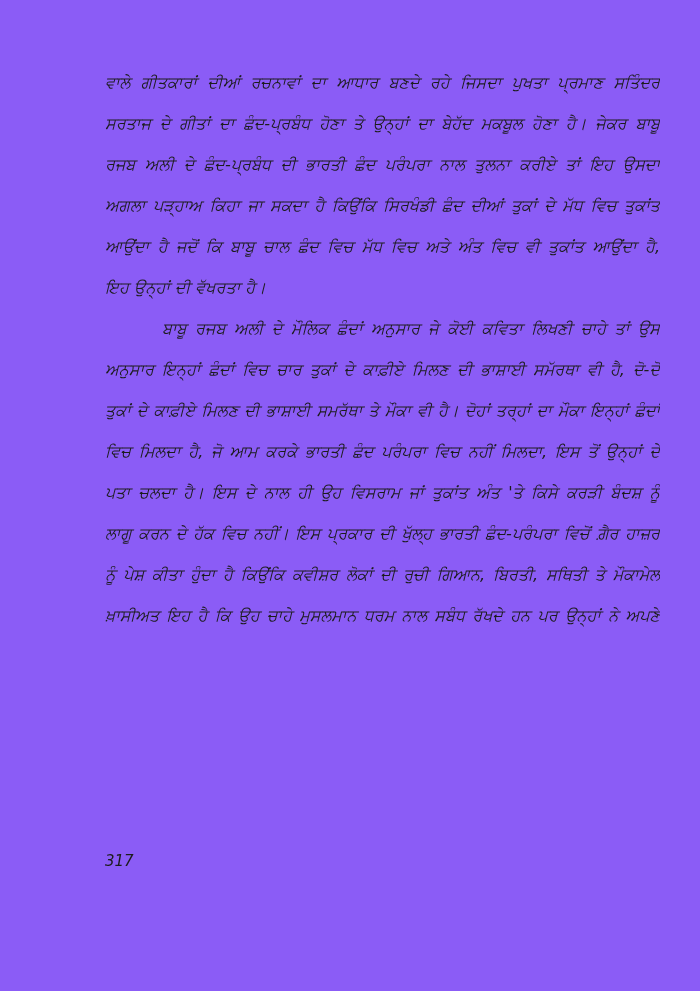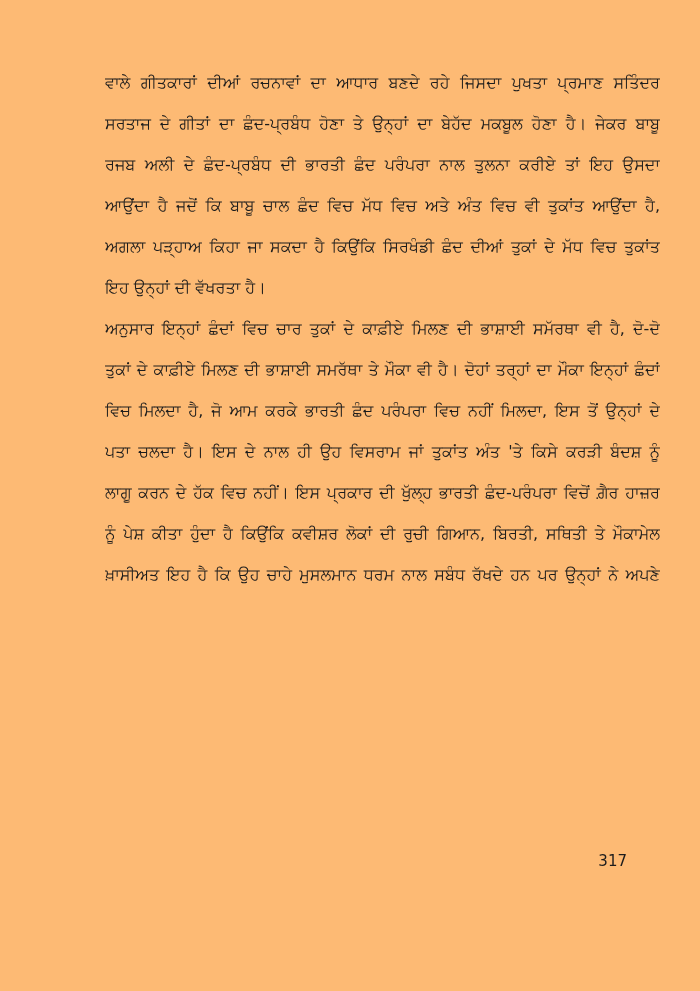--- a/index.html
+++ b/index.html
@@ -10,22 +10,23 @@
   body {
     width: 700px;
     height: 991px;
     font-family: "DejaVu Sans", sans-serif;
     position: relative;
     overflow: hidden;
   }
   .page {
     position: absolute;
     inset: 0;
-    background: #fdba74;
+    background: #8b5cf6;
     color: #1c1c1c;
+    font-style: italic;
   }
   .text-block {
     position: absolute;
     left: 105px;
     top: 62px;
     width: 555px;
   }
   .paragraph {
     margin: 0;
     padding: 0;
@@ -45,42 +46,43 @@
     -moz-text-align-last: left;
   }
   .line.indent {
     text-indent: 57px;
   }
   .page-number {
     position: absolute;
     left: 105px;
     top: 852px;
     width: 522px;
-    text-align: right;
+    text-align: left;
     font-size: 15px;
     color: #1c1c1c;
   }
 </style>
 </head>
 <body>
 
 <div class="page">
 
   <div class="text-block">
 
     <div class="paragraph">
       <div class="line">ਵਾਲੇ ਗੀਤਕਾਰਾਂ ਦੀਆਂ ਰਚਨਾਵਾਂ ਦਾ ਆਧਾਰ ਬਣਦੇ ਰਹੇ ਜਿਸਦਾ ਪੁਖਤਾ ਪ੍ਰਮਾਣ ਸਤਿੰਦਰ</div>
       <div class="line">ਸਰਤਾਜ ਦੇ ਗੀਤਾਂ ਦਾ ਛੰਦ-ਪ੍ਰਬੰਧ ਹੋਣਾ ਤੇ ਉਨ੍ਹਾਂ ਦਾ ਬੇਹੱਦ ਮਕਬੂਲ ਹੋਣਾ ਹੈ। ਜੇਕਰ ਬਾਬੂ</div>
       <div class="line">ਰਜਬ ਅਲੀ ਦੇ ਛੰਦ-ਪ੍ਰਬੰਧ ਦੀ ਭਾਰਤੀ ਛੰਦ ਪਰੰਪਰਾ ਨਾਲ ਤੁਲਨਾ ਕਰੀਏ ਤਾਂ ਇਹ ਉਸਦਾ</div>
+      <div class="line">ਅਗਲਾ ਪੜ੍ਹਾਅ ਕਿਹਾ ਜਾ ਸਕਦਾ ਹੈ ਕਿਉਂਕਿ ਸਿਰਖੰਡੀ ਛੰਦ ਦੀਆਂ ਤੁਕਾਂ ਦੇ ਮੱਧ ਵਿਚ ਤੁਕਾਂਤ</div>
       <div class="line">ਆਉਂਦਾ ਹੈ ਜਦੋਂ ਕਿ ਬਾਬੂ ਚਾਲ ਛੰਦ ਵਿਚ ਮੱਧ ਵਿਚ ਅਤੇ ਅੰਤ ਵਿਚ ਵੀ ਤੁਕਾਂਤ ਆਉਂਦਾ ਹੈ,</div>
-      <div class="line">ਅਗਲਾ ਪੜ੍ਹਾਅ ਕਿਹਾ ਜਾ ਸਕਦਾ ਹੈ ਕਿਉਂਕਿ ਸਿਰਖੰਡੀ ਛੰਦ ਦੀਆਂ ਤੁਕਾਂ ਦੇ ਮੱਧ ਵਿਚ ਤੁਕਾਂਤ</div>
       <div class="line para-end">ਇਹ ਉਨ੍ਹਾਂ ਦੀ ਵੱਖਰਤਾ ਹੈ।</div>
     </div>
 
     <div class="paragraph">
+      <div class="line indent">ਬਾਬੂ ਰਜਬ ਅਲੀ ਦੇ ਮੌਲਿਕ ਛੰਦਾਂ ਅਨੁਸਾਰ ਜੇ ਕੋਈ ਕਵਿਤਾ ਲਿਖਣੀ ਚਾਹੇ ਤਾਂ ਉਸ</div>
       <div class="line">ਅਨੁਸਾਰ ਇਨ੍ਹਾਂ ਛੰਦਾਂ ਵਿਚ ਚਾਰ ਤੁਕਾਂ ਦੇ ਕਾਫ਼ੀਏ ਮਿਲਣ ਦੀ ਭਾਸ਼ਾਈ ਸਮੱਰਥਾ ਵੀ ਹੈ, ਦੋ-ਦੋ</div>
       <div class="line">ਤੁਕਾਂ ਦੇ ਕਾਫ਼ੀਏ ਮਿਲਣ ਦੀ ਭਾਸ਼ਾਈ ਸਮਰੱਥਾ ਤੇ ਮੌਕਾ ਵੀ ਹੈ। ਦੋਹਾਂ ਤਰ੍ਹਾਂ ਦਾ ਮੌਕਾ ਇਨ੍ਹਾਂ ਛੰਦਾਂ</div>
       <div class="line">ਵਿਚ ਮਿਲਦਾ ਹੈ, ਜੋ ਆਮ ਕਰਕੇ ਭਾਰਤੀ ਛੰਦ ਪਰੰਪਰਾ ਵਿਚ ਨਹੀਂ ਮਿਲਦਾ, ਇਸ ਤੋਂ ਉਨ੍ਹਾਂ ਦੇ</div>
       <div class="line">ਪਤਾ ਚਲਦਾ ਹੈ। ਇਸ ਦੇ ਨਾਲ ਹੀ ਉਹ ਵਿਸਰਾਮ ਜਾਂ ਤੁਕਾਂਤ ਅੰਤ 'ਤੇ ਕਿਸੇ ਕਰੜੀ ਬੰਦਸ਼ ਨੂੰ</div>
       <div class="line">ਲਾਗੂ ਕਰਨ ਦੇ ਹੱਕ ਵਿਚ ਨਹੀਂ। ਇਸ ਪ੍ਰਕਾਰ ਦੀ ਖੁੱਲ੍ਹ ਭਾਰਤੀ ਛੰਦ-ਪਰੰਪਰਾ ਵਿਚੋਂ ਗ਼ੈਰ ਹਾਜ਼ਰ</div>
       <div class="line">ਨੂੰ ਪੇਸ਼ ਕੀਤਾ ਹੁੰਦਾ ਹੈ ਕਿਉਂਕਿ ਕਵੀਸ਼ਰ ਲੋਕਾਂ ਦੀ ਰੁਚੀ ਗਿਆਨ, ਬਿਰਤੀ, ਸਥਿਤੀ ਤੇ ਮੌਕਾਮੇਲ</div>
       <div class="line">ਖ਼ਾਸੀਅਤ ਇਹ ਹੈ ਕਿ ਉਹ ਚਾਹੇ ਮੁਸਲਮਾਨ ਧਰਮ ਨਾਲ ਸਬੰਧ ਰੱਖਦੇ ਹਨ ਪਰ ਉਨ੍ਹਾਂ ਨੇ ਅਪਣੇ</div>
     </div>
 
   </div>

